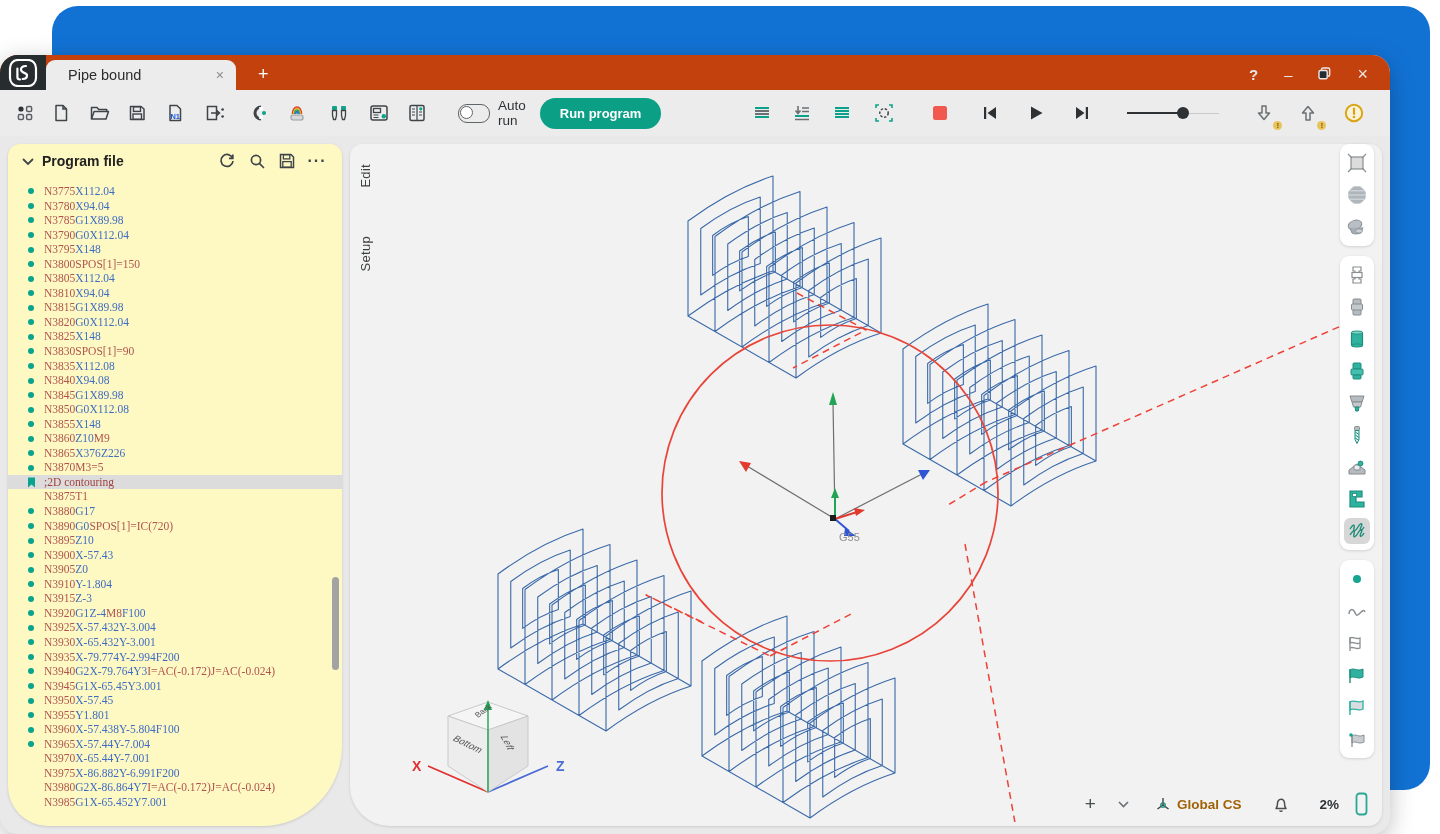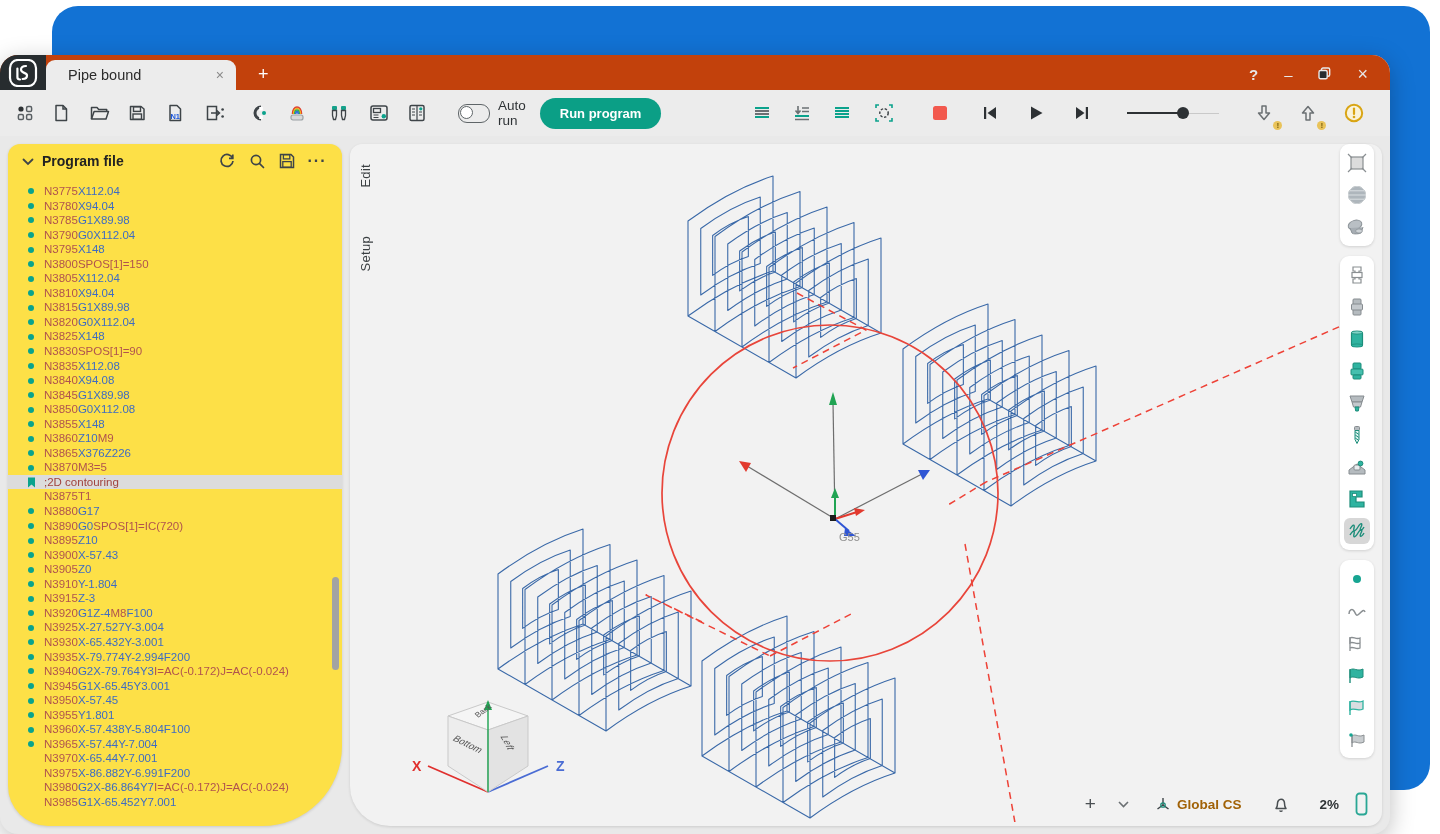--- a/index.html
+++ b/index.html
@@ -27,28 +27,28 @@
   .toggle .knob{position:absolute;left:1px;top:1px;width:11px;height:11px;border:1.6px solid #5f6568;border-radius:50%;background:#fff;}
   .toggle-label{font-size:13.5px;color:#2f3336;margin:0 14px 0 8px;}
   .runbtn{background:#0b9f86;color:#fff;font-size:13px;font-weight:bold;border:none;border-radius:16px;
     height:31px;padding:0 20px;flex:0 0 auto;}
   .slider{width:92px;height:14px;position:relative;flex:0 0 auto;margin:0 8px;}
   .slider .trk1{position:absolute;left:0;top:6px;width:56px;height:2.4px;background:#2d3134;}
   .slider .trk2{position:absolute;left:56px;top:6.6px;width:36px;height:1.6px;background:#c9c9c9;}
   .slider .knob{position:absolute;left:50px;top:1px;width:12px;height:12px;border-radius:50%;background:#2d3134;}
   .badge{position:absolute;right:-3px;bottom:-2px;width:9px;height:9px;border-radius:50%;background:#e9c35a;color:#6b5200;
     font-size:7px;font-weight:bold;text-align:center;line-height:9px;}
-  .panel{position:absolute;left:8px;top:61px;width:334px;bottom:8px;background:#fde047;border-radius:12px 12px 80px 40px;
+  .panel{position:absolute;left:8px;top:61px;width:334px;bottom:8px;background:#fef9c3;border-radius:12px 12px 80px 40px;
     box-shadow:0 1px 3px rgba(0,0,0,.14);overflow:hidden;}
   .panel{top:61px;} 
   .panel-header{height:34px;display:flex;align-items:center;padding:0 10px 0 14px;}
   .panel-header .chev{margin-right:8px;}
   .panel-title{font-weight:bold;font-size:14px;color:#222;flex:1;}
   .ph-ic{width:30px;height:26px;display:flex;align-items:center;justify-content:center;color:#3e4448;}
-  .list{position:absolute;left:0;top:36px;right:0;bottom:0;font-family:Liberation Sans, sans-serif;font-size:11.5px;}
+  .list{position:absolute;left:0;top:36px;right:0;bottom:0;font-family:Liberation Serif, serif;font-size:11.5px;}
   .row{height:14.55px;line-height:14.55px;position:relative;padding-left:36px;white-space:nowrap;color:#b0534e;}
   .row .b{color:#3e6cc2;}
   .row.hl{background:#dcdcdc;color:#a0423e;}
   .dot{position:absolute;left:20px;top:4.4px;width:6px;height:6px;border-radius:50%;background:#0aa38d;}
   .bmk{position:absolute;left:19px;top:2px;}
   .vscroll{position:absolute;right:3px;top:433px;width:7px;height:93px;background:#a3a3a3;border-radius:4px;}
   
   .viewport{position:absolute;left:350px;top:61px;width:1032px;bottom:8px;background:#f2f2f2;border-radius:12px 12px 14px 40px;
     box-shadow:0 1px 3px rgba(0,0,0,.12);overflow:hidden;}
   .vtab{position:absolute;left:8px;writing-mode:vertical-rl;transform:rotate(180deg);font-size:13px;color:#3a3f42;letter-spacing:.3px;}
@@ -352,21 +352,21 @@
             </svg></span>;2D contouring</div>
         <div class="row">N3875T1</div>
         <div class="row"><span class="dot"></span>N3880<span class="b">G17</span></div>
         <div class="row"><span class="dot"></span>N3890<span class="b">G0</span>SPOS[1]=IC(720)</div>
         <div class="row"><span class="dot"></span>N3895<span class="b">Z10</span></div>
         <div class="row"><span class="dot"></span>N3900<span class="b">X-57.43</span></div>
         <div class="row"><span class="dot"></span>N3905<span class="b">Z0</span></div>
         <div class="row"><span class="dot"></span>N3910<span class="b">Y-1.804</span></div>
         <div class="row"><span class="dot"></span>N3915<span class="b">Z-3</span></div>
         <div class="row"><span class="dot"></span>N3920<span class="b">G1</span><span class="b">Z-4</span>M8<span class="b">F100</span></div>
-        <div class="row"><span class="dot"></span>N3925<span class="b">X-27.527</span><span class="b">Y-3.004</span></div>
+        <div class="row"><span class="dot"></span>N3925<span class="b">X-57.432</span><span class="b">Y-3.004</span></div>
         <div class="row"><span class="dot"></span>N3930<span class="b">X-65.432</span><span class="b">Y-3.001</span></div>
         <div class="row"><span class="dot"></span>N3935<span class="b">X-79.774</span><span class="b">Y-2.994</span><span class="b">F200</span></div>
         <div class="row"><span class="dot"></span>N3940<span class="b">G2</span><span class="b">X-79.764</span><span class="b">Y3</span>I=AC(-0.172)J=AC(-0.024)</div>
         <div class="row"><span class="dot"></span>N3945<span class="b">G1</span><span class="b">X-65.45</span><span class="b">Y3.001</span></div>
         <div class="row"><span class="dot"></span>N3950<span class="b">X-57.45</span></div>
         <div class="row"><span class="dot"></span>N3955<span class="b">Y1.801</span></div>
         <div class="row"><span class="dot"></span>N3960<span class="b">X-57.438</span><span class="b">Y-5.804</span><span class="b">F100</span></div>
         <div class="row"><span class="dot"></span>N3965<span class="b">X-57.44</span><span class="b">Y-7.004</span></div>
         <div class="row">N3970<span class="b">X-65.44</span><span class="b">Y-7.001</span></div>
         <div class="row">N3975<span class="b">X-86.882</span><span class="b">Y-6.991</span><span class="b">F200</span></div>

